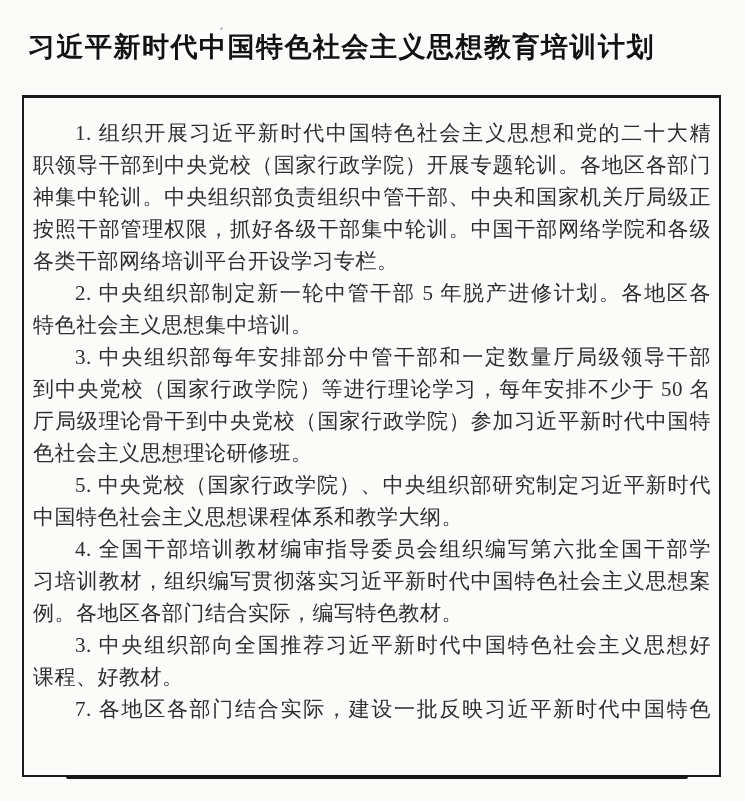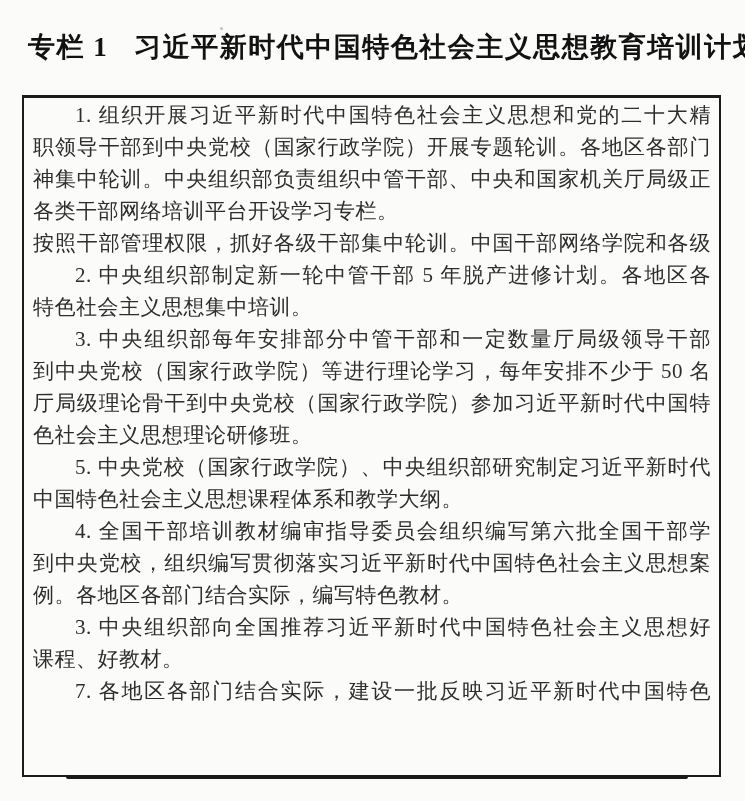--- a/index.html
+++ b/index.html
@@ -38,21 +38,21 @@
   }
   .title-label { margin-right: 26px; }
   .content-box {
     position: absolute;
     left: 22px;
     top: 95px;
     width: 699px;
     height: 682px;
     border: 2px solid var(--border);
     border-top-width: 3px;
-    padding: 1px 8px 0 9px;
+    padding: 19px 8px 0 9px;
     overflow: hidden;
     background: transparent;
   }
   .line {
     height: 32px;
     line-height: 32px;
     font-size: 21px;
     color: var(--ink);
     letter-spacing: 0.5px;
     text-align: justify;
@@ -83,41 +83,40 @@
   }
 </style>
 </head>
 <body>
 
 <div class="page">
 
   <div class="speck"></div>
 
   <div class="title-row">
-    <span class="title-label">专栏 1</span>
     <span class="title-text">习近平新时代中国特色社会主义思想教育培训计划</span>
   </div>
 
   <div class="content-box">
 
   <div class="line first">1. 组织开展习近平新时代中国特色社会主义思想和党的二十大精</div>
       <div class="line">职领导干部到中央党校（国家行政学院）开展专题轮训。各地区各部门</div>
       <div class="line">神集中轮训。中央组织部负责组织中管干部、中央和国家机关厅局级正</div>
+      <div class="line">按照干部管理权限，抓好各级干部集中轮训。中国干部网络学院和各级</div>
       <div class="line last">各类干部网络培训平台开设学习专栏。</div>
-      <div class="line">按照干部管理权限，抓好各级干部集中轮训。中国干部网络学院和各级</div>
       <div class="line first">2. 中央组织部制定新一轮中管干部 5 年脱产进修计划。各地区各</div>
       <div class="line last">特色社会主义思想集中培训。</div>
       <div class="line first">3. 中央组织部每年安排部分中管干部和一定数量厅局级领导干部</div>
       <div class="line">到中央党校（国家行政学院）等进行理论学习，每年安排不少于 50 名</div>
       <div class="line">厅局级理论骨干到中央党校（国家行政学院）参加习近平新时代中国特</div>
       <div class="line last">色社会主义思想理论研修班。</div>
       <div class="line first">5. 中央党校（国家行政学院）、中央组织部研究制定习近平新时代</div>
       <div class="line last">中国特色社会主义思想课程体系和教学大纲。</div>
       <div class="line first">4. 全国干部培训教材编审指导委员会组织编写第六批全国干部学</div>
-      <div class="line">到中央党校，组织编写贯彻落实习近平新时代中国特色社会主义思想案</div>
+      <div class="line">习培训教材，组织编写贯彻落实习近平新时代中国特色社会主义思想案</div>
       <div class="line last">例。各地区各部门结合实际，编写特色教材。</div>
       <div class="line first">3. 中央组织部向全国推荐习近平新时代中国特色社会主义思想好</div>
       <div class="line last">课程、好教材。</div>
       <div class="line first">7. 各地区各部门结合实际，建设一批反映习近平新时代中国特色</div>
     </div>
 
   <div class="bottom-rule"></div>
 
 </div>
 

